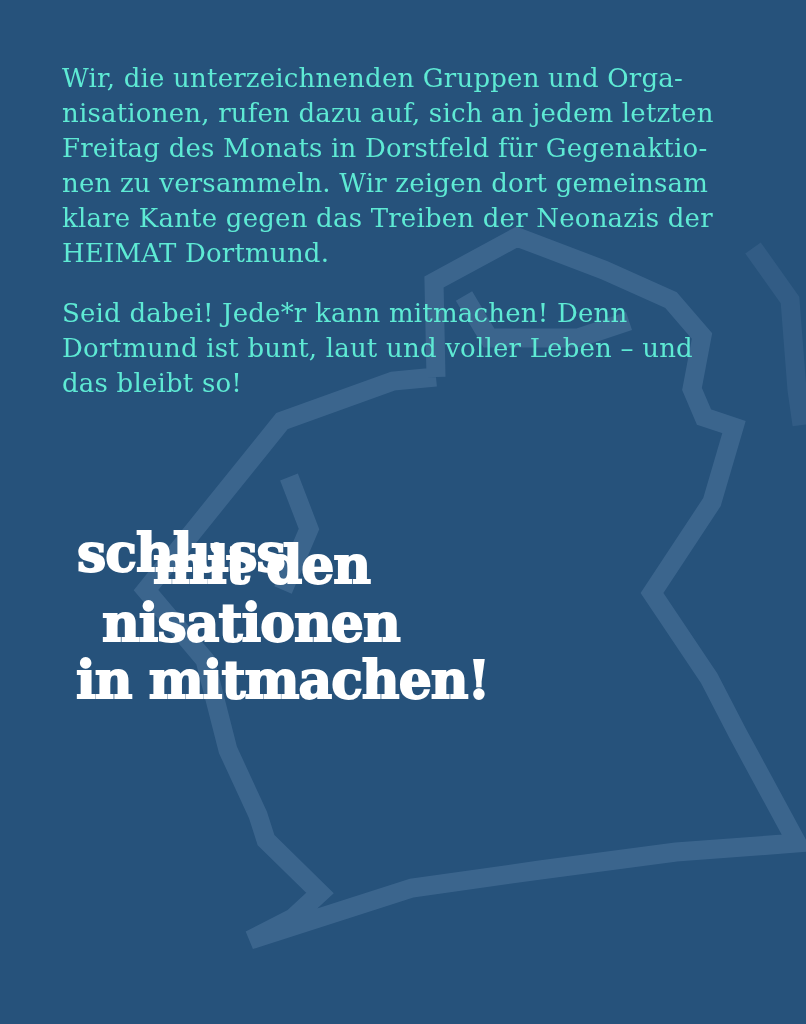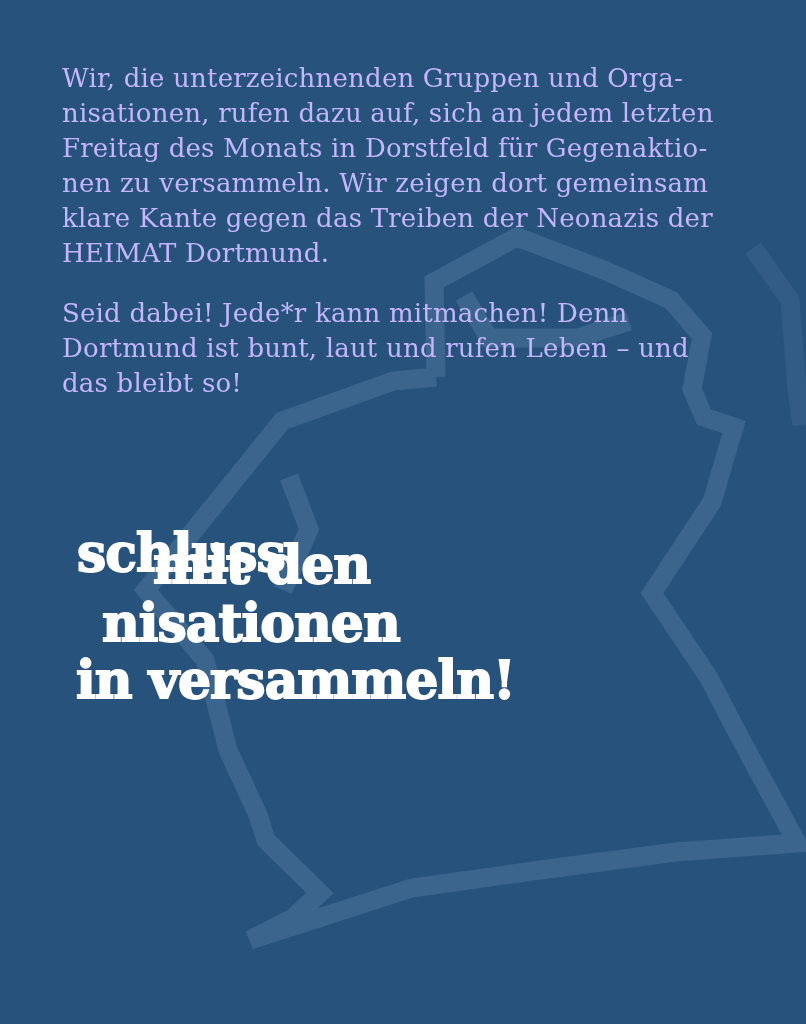--- a/index.html
+++ b/index.html
@@ -18,21 +18,21 @@
     display: block;
   }
   .intro, .cta {
     position: absolute;
     left: 62px;
     width: 730px;
     margin: 0;
     font-size: 26px;
     line-height: 35px;
     letter-spacing: 0.2px;
-    color: #c4b5fd;
+    color: #5eead4;
     white-space: pre-line;
   }
   .intro { top: 61px; }
   .cta   { top: 296px; }
   .slogan-line {
     position: absolute;
     margin: 0;
     font-size: 52px;
     line-height: 56px;
     font-weight: bold;
@@ -59,23 +59,23 @@
     </svg>
 
   <p class="intro">Wir, die unterzeichnenden Gruppen und Orga-
 nisationen, rufen dazu auf, sich an jedem letzten
 Freitag des Monats in Dorstfeld für Gegenaktio-
 nen zu versammeln. Wir zeigen dort gemeinsam
 klare Kante gegen das Treiben der Neonazis der
 HEIMAT Dortmund.</p>
 
   <p class="cta">Seid dabei! Jede*r kann mitmachen! Denn
-Dortmund ist bunt, laut und rufen Leben – und
+Dortmund ist bunt, laut und voller Leben – und
 das bleibt so!</p>
 
   <div>
     <p class="slogan-line l0">schluss</p>
     <p class="slogan-line l1">mit den</p>
     <p class="slogan-line l2">nisationen</p>
-    <p class="slogan-line l3">in versammeln!</p>
+    <p class="slogan-line l3">in mitmachen!</p>
   </div>
 
 </div>
 
 </body></html>

